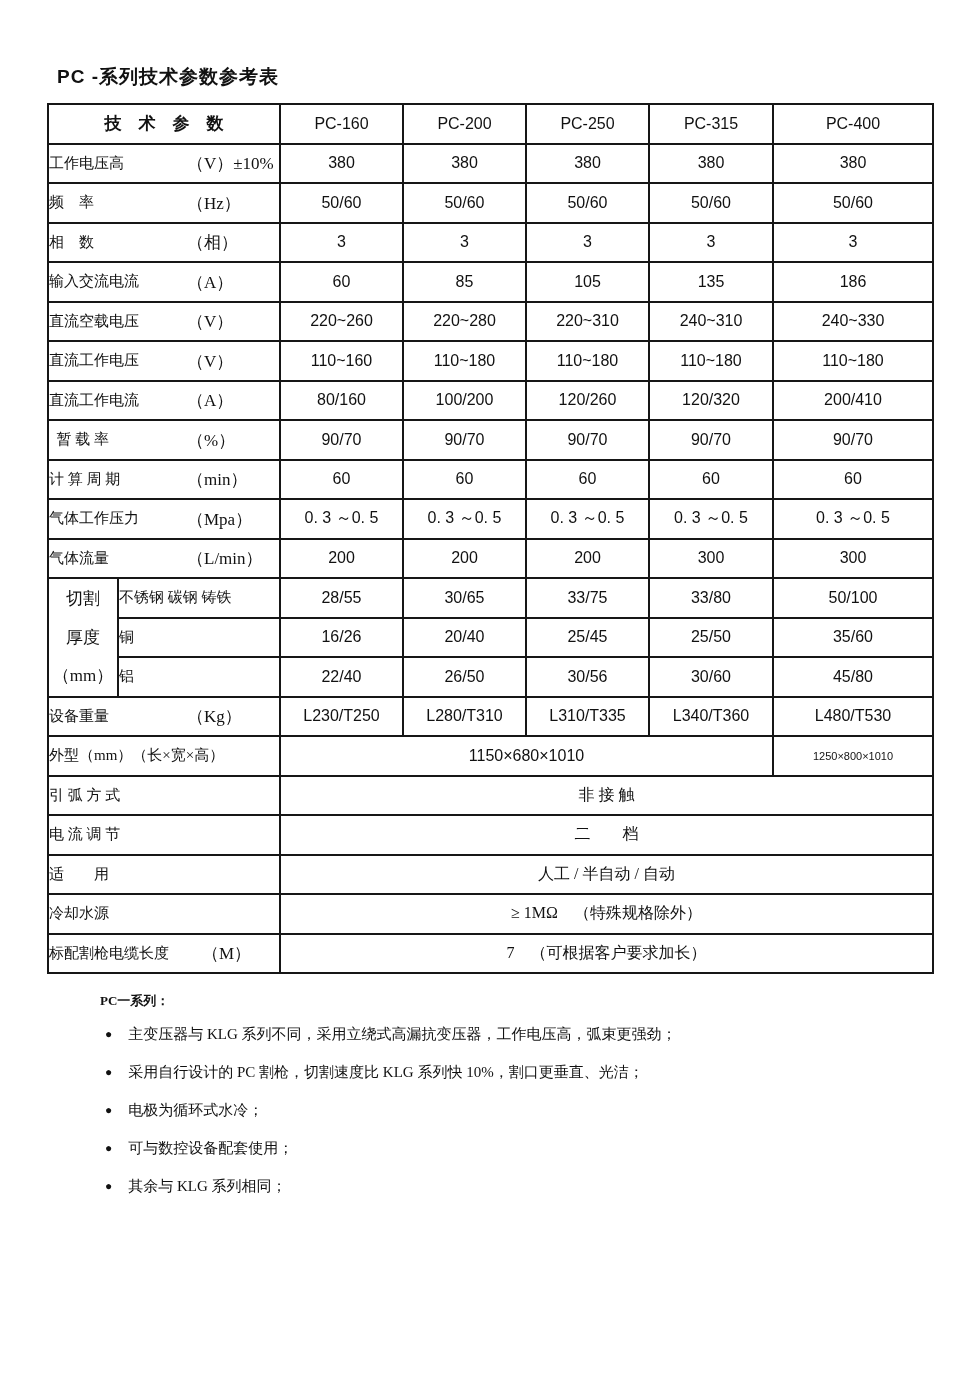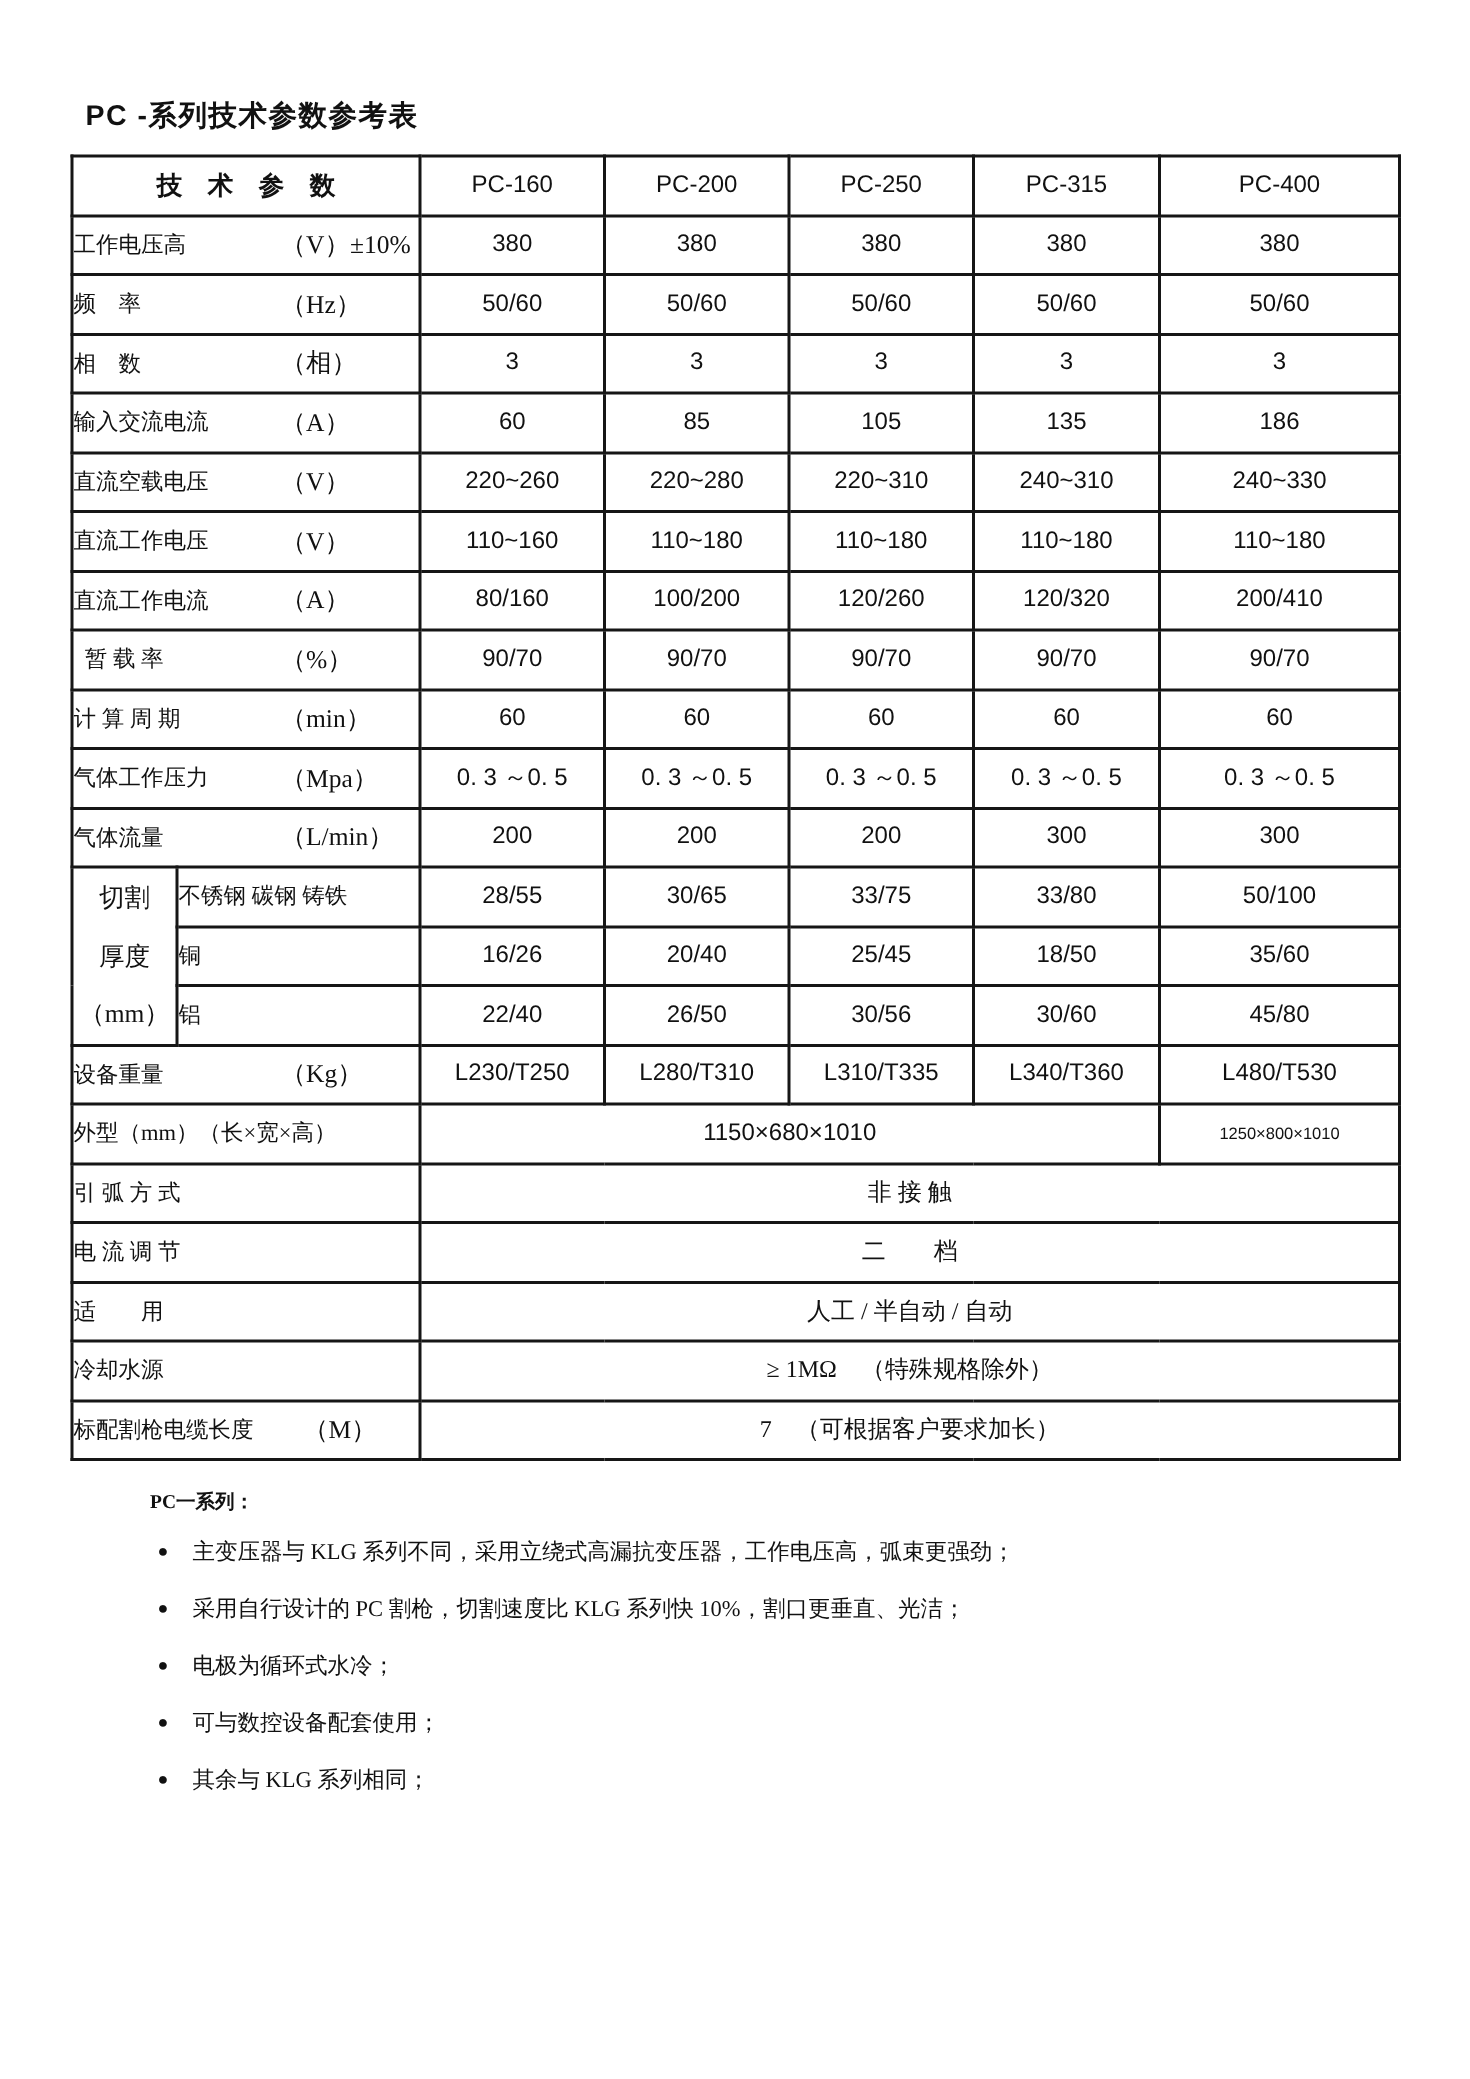--- a/index.html
+++ b/index.html
@@ -261,21 +261,21 @@
       <td class="val">30/65</td>
       <td class="val">33/75</td>
       <td class="val">33/80</td>
       <td class="val">50/100</td>
     </tr>
     <tr>
       <td class="mat">铜</td>
       <td class="val">16/26</td>
       <td class="val">20/40</td>
       <td class="val">25/45</td>
-      <td class="val">18/50</td>
+      <td class="val">25/50</td>
       <td class="val">35/60</td>
     </tr>
     <tr>
       <td class="mat">铝</td>
       <td class="val">22/40</td>
       <td class="val">26/50</td>
       <td class="val">30/56</td>
       <td class="val">30/60</td>
       <td class="val">45/80</td>
     </tr>

